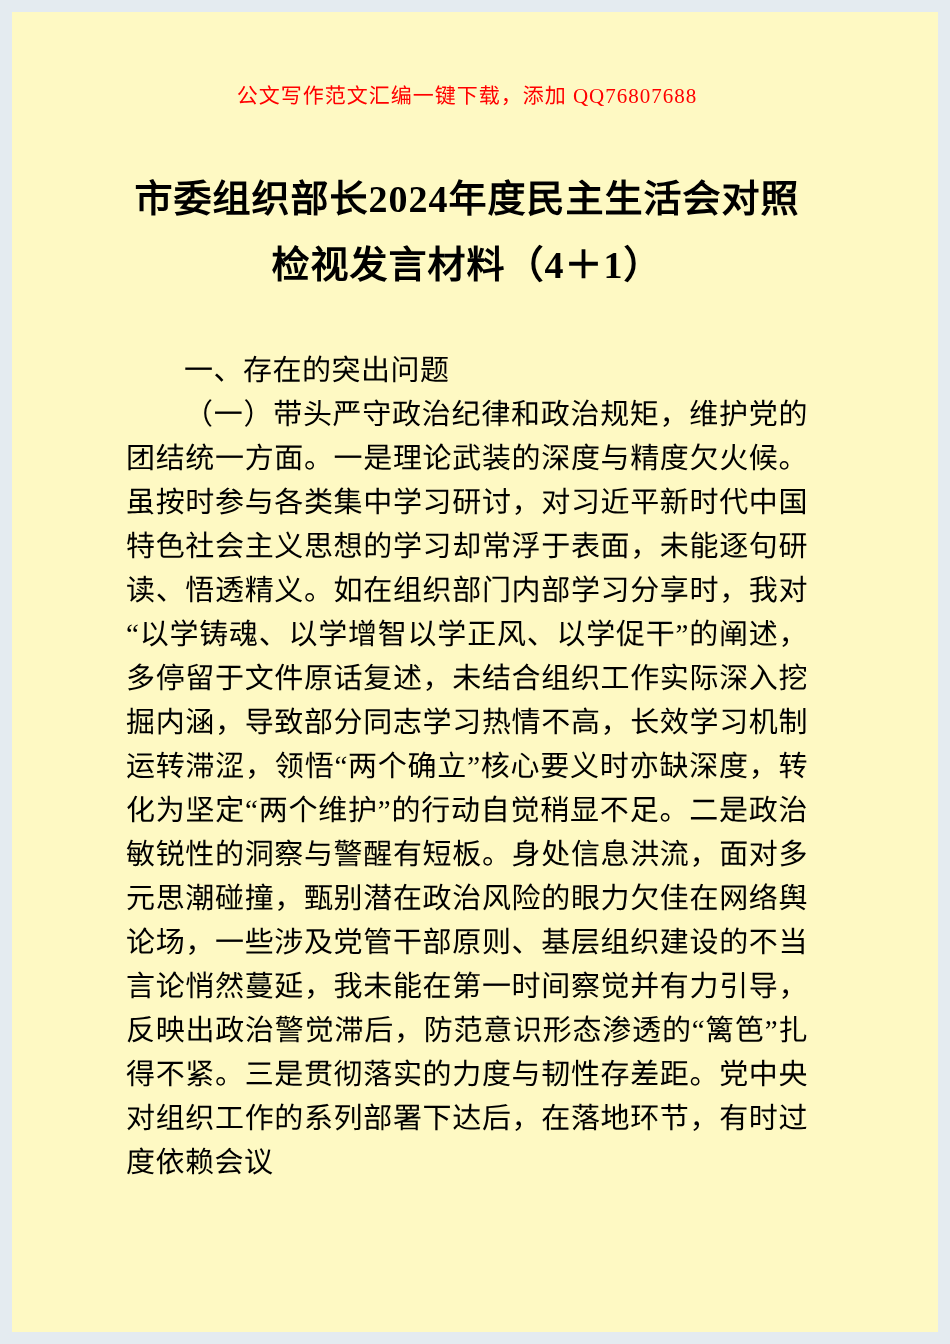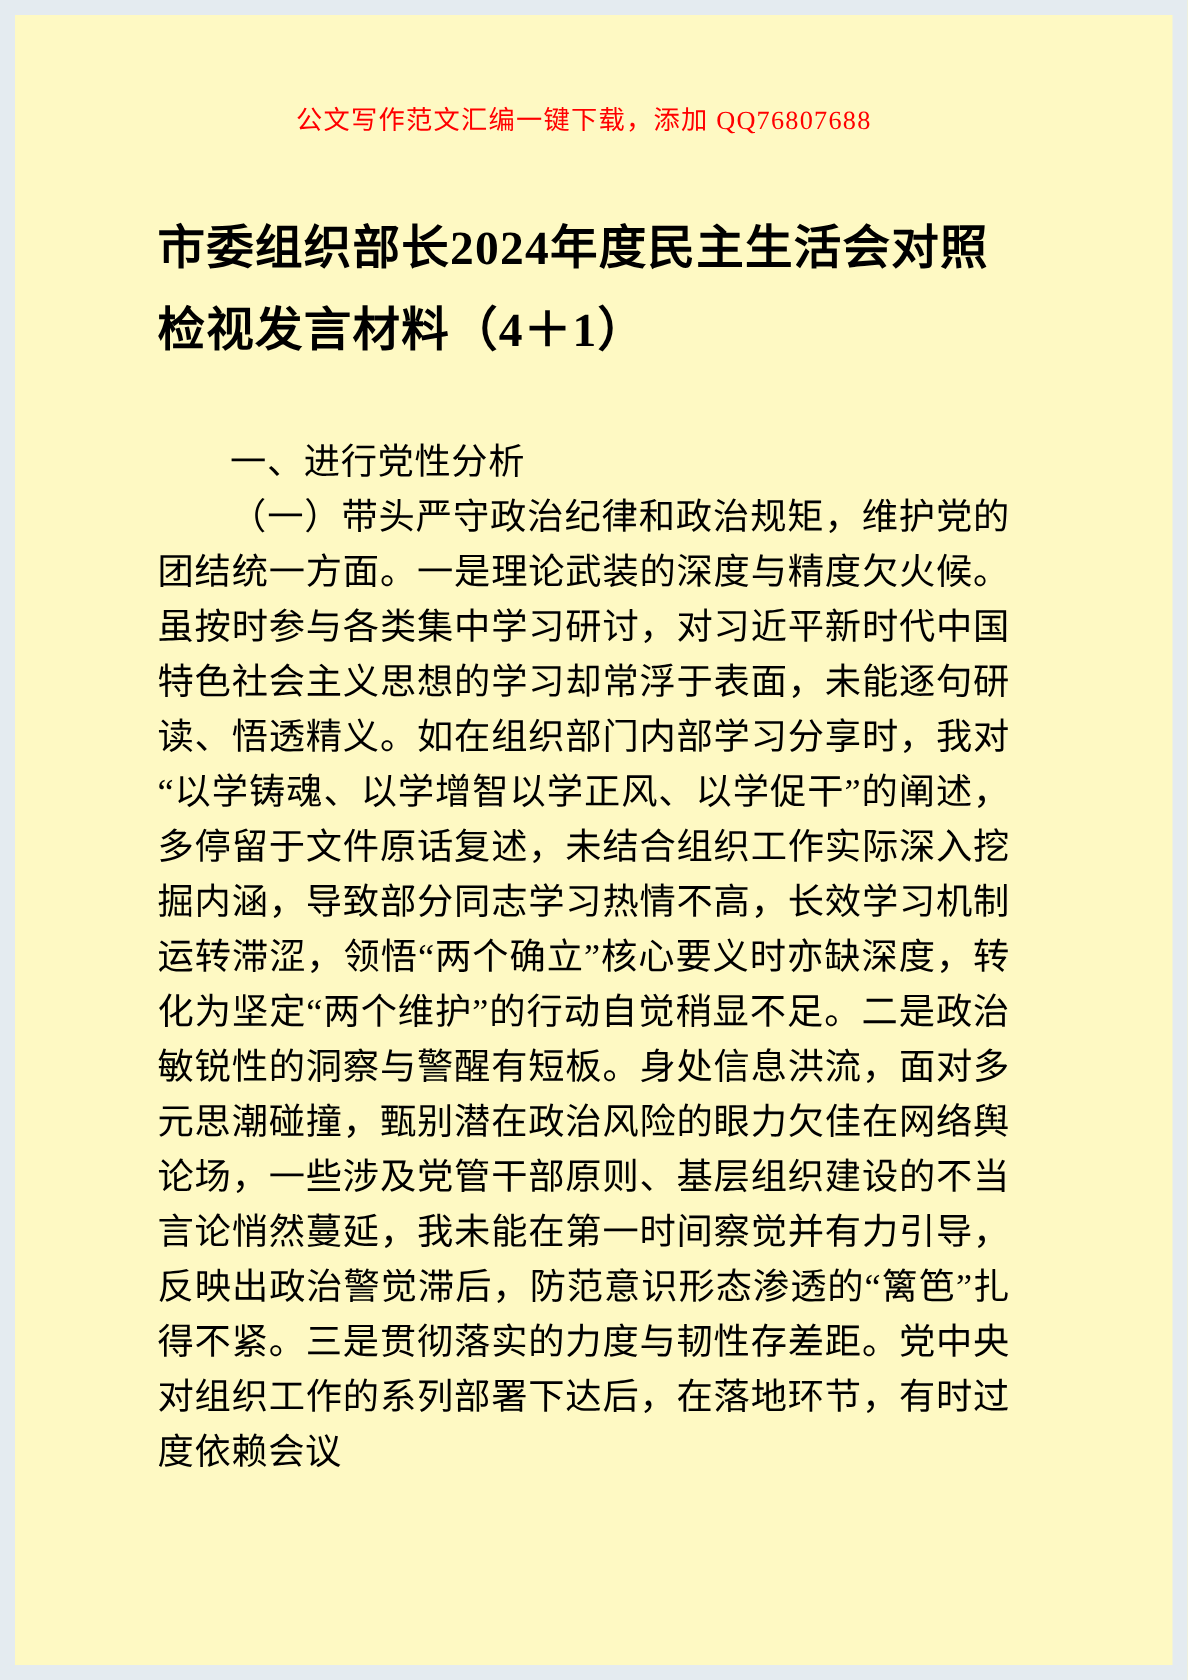--- a/index.html
+++ b/index.html
@@ -31,20 +31,21 @@
   .notice {
     margin-top: 70px;
     text-align: center;
     font-size: 21px;
     line-height: 28px;
     color: #ff0000;
     letter-spacing: 1px;
   }
   .doc-title {
     margin-top: 56px;
+    text-align: center;
     font-size: 38px;
     line-height: 66px;
     font-weight: bold;
     color: #000000;
     letter-spacing: 1px;
   }
   .doc-body {
     margin-top: 50px;
     color: #000000;
   }
@@ -61,18 +62,18 @@
 <body>
 
 <div class="frame">
   <div class="page">
 
     <div class="notice">公文写作范文汇编一键下载，添加 QQ76807688</div>
 
     <h1 class="doc-title">市委组织部长2024年度民主生活会对照检视发言材料（4＋1）</h1>
 
     <div class="doc-body">
-      <p>一、进行党性分析</p>
+      <p>一、存在的突出问题</p>
       <p>（一）带头严守政治纪律和政治规矩，维护党的团结统一方面。一是理论武装的深度与精度欠火候。虽按时参与各类集中学习研讨，对习近平新时代中国特色社会主义思想的学习却常浮于表面，未能逐句研读、悟透精义。如在组织部门内部学习分享时，我对“以学铸魂、以学增智以学正风、以学促干”的阐述，多停留于文件原话复述，未结合组织工作实际深入挖掘内涵，导致部分同志学习热情不高，长效学习机制运转滞涩，领悟“两个确立”核心要义时亦缺深度，转化为坚定“两个维护”的行动自觉稍显不足。二是政治敏锐性的洞察与警醒有短板。身处信息洪流，面对多元思潮碰撞，甄别潜在政治风险的眼力欠佳在网络舆论场，一些涉及党管干部原则、基层组织建设的不当言论悄然蔓延，我未能在第一时间察觉并有力引导，反映出政治警觉滞后，防范意识形态渗透的“篱笆”扎得不紧。三是贯彻落实的力度与韧性存差距。党中央对组织工作的系列部署下达后，在落地环节，有时过度依赖会议</p>
     </div>
 
   </div>
 </div>
 
 </body></html>

